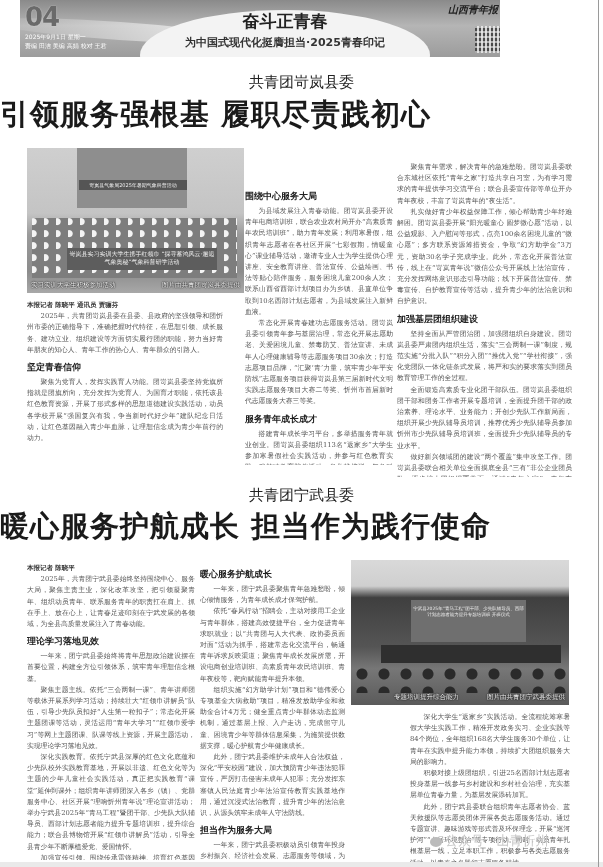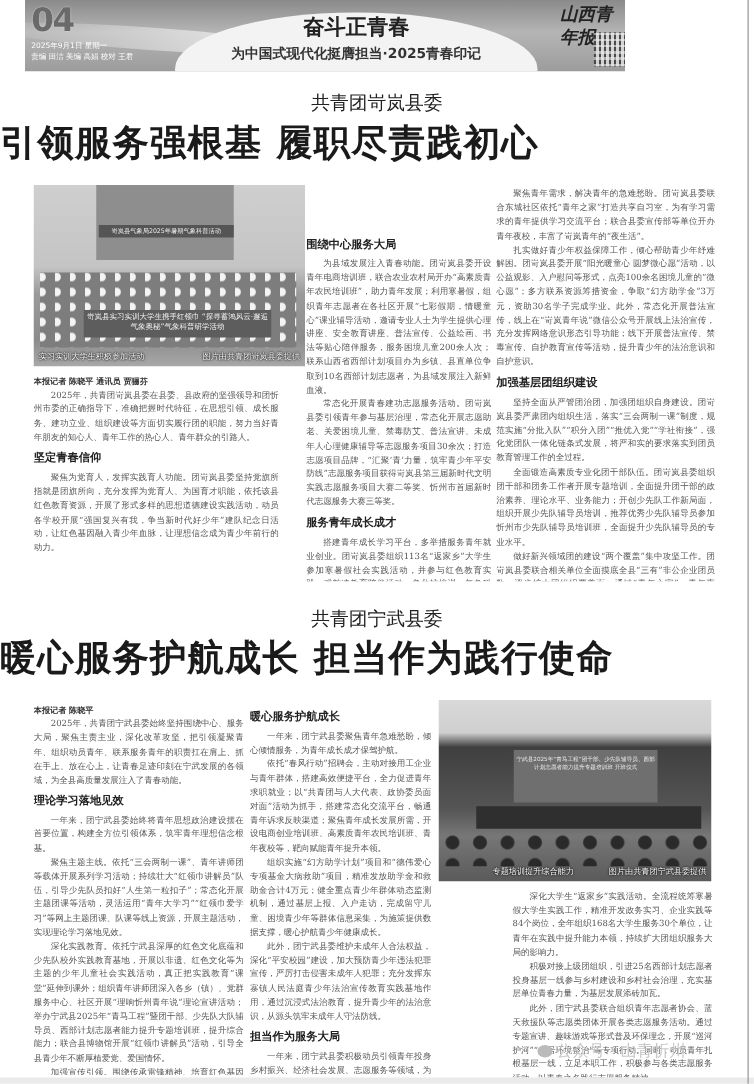--- a/index.html
+++ b/index.html
@@ -8,21 +8,21 @@
   .rightrule{position:absolute;left:598px;top:0;width:1px;height:867px;background:#9a9a9a;}
   
   .banner{position:absolute;left:20px;top:0;width:480px;height:57px;background:linear-gradient(180deg,#8a8a8a 0%,#b5b5b5 45%,#9c9c9c 100%);overflow:hidden;}
   .banner .swoosh{position:absolute;left:-30px;top:22px;width:260px;height:18px;border-radius:50%;background:linear-gradient(90deg,rgba(255,255,255,0),rgba(255,255,255,.8));transform:rotate(4deg);}
   .banner .oval{position:absolute;left:120px;top:10px;width:290px;height:90px;border-radius:50%;background:#f3f3f3;}
   .pagenum{position:absolute;left:5px;top:2px;font-family:"DejaVu Sans",sans-serif;font-weight:bold;font-size:26px;color:#6a6a6a;letter-spacing:-1px;text-shadow:0 0 1px #eee;}
   .dateline{position:absolute;left:5px;top:33px;font-family:"DejaVu Sans",sans-serif;font-size:6px;line-height:8px;color:#fff;}
   .editors{position:absolute;left:5px;top:42px;font-family:"DejaVu Sans",sans-serif;font-size:6px;line-height:8px;color:#fff;white-space:nowrap;}
   .section-title{position:absolute;left:160px;top:10px;width:210px;text-align:center;font-family:"DejaVu Serif",serif;font-weight:bold;font-size:17px;color:#222;}
   .section-sub{position:absolute;left:140px;top:35px;width:250px;text-align:center;font-family:"DejaVu Sans",sans-serif;font-weight:bold;font-size:11px;color:#333;}
-  .logo{position:absolute;left:428px;top:3px;font-family:"DejaVu Serif",serif;font-style:italic;font-weight:bold;font-size:14px;color:#222;}
+  .logo{position:absolute;left:428px;top:3px;font-family:"DejaVu Serif",serif;font-style:italic;font-weight:bold;font-size:10px;color:#222;}
   .qr{position:absolute;left:455px;top:26px;width:26px;height:27px;background:
      repeating-linear-gradient(90deg,#333 0 2px,#ddd 2px 4px),#333;opacity:.8;}
   .qr:after{content:"";position:absolute;inset:0;background:repeating-linear-gradient(0deg,rgba(255,255,255,.6) 0 2px,transparent 2px 5px);}
   
   .kicker{position:absolute;width:603px;text-align:center;font-family:"DejaVu Serif",serif;font-size:15px;color:#222;}
   .headline{position:absolute;width:603px;text-align:left;font-family:"DejaVu Sans",sans-serif;font-weight:bold;font-size:29px;color:#1a1a1a;letter-spacing:1px;}
   
   .photo{position:absolute;background:#b9b9b9;overflow:hidden;}
   .photo1{left:27px;top:148px;width:217px;height:145px;background:linear-gradient(180deg,#cfcfcf 0%,#c4c4c4 45%,#9a9a9a 60%,#8c8c8c 85%,#a8a8a8 100%);}
   .photo1 .bldg{position:absolute;left:50px;top:0;width:110px;height:60px;background:#8e8e8e;}
@@ -80,21 +80,21 @@
   </div>
 
   <div class="col" style="left:245px;top:150px;width:148px;height:315px;">
     <h3 style="margin-top:40px;">围绕中心服务大局</h3>
     <p>为县域发展注入青春动能。团岢岚县委开设青年电商培训班，联合农业农村局开办“高素质青年农民培训班”，助力青年发展；利用寒暑假，组织青年志愿者在各社区开展“七彩假期，情暖童心”课业辅导活动，邀请专业人士为学生提供心理讲座、安全教育讲座、普法宣传、公益绘画、书法等贴心陪伴服务，服务困境儿童200余人次；联系山西省西部计划项目办为乡镇、县直单位争取到10名西部计划志愿者，为县域发展注入新鲜血液。</p>
     <p>常态化开展青春建功志愿服务活动。团岢岚县委引领青年参与基层治理，常态化开展志愿助老、关爱困境儿童、禁毒防艾、普法宣讲、未成年人心理健康辅导等志愿服务项目30余次；打造志愿项目品牌，“汇聚‘青’力量，筑牢青少年平安防线”志愿服务项目获得岢岚县第三届新时代文明实践志愿服务项目大赛二等奖、忻州市首届新时代志愿服务大赛三等奖。</p>
     <h3>服务青年成长成才</h3>
     <p>搭建青年成长学习平台，多举措服务青年就业创业。团岢岚县委组织113名“返家乡”大学生参加寒暑假社会实践活动，并参与红色教育实践、戏韵凌教育陪伴活动、急救护培训、气象科普研学等实践活动；先后对接山西师范大学、太原理工大学、山西铁道职业技术学院的“三下乡”队伍到岢岚实践，为返乡大学生提供就业平台和锻炼机会；常态化开展“直播带岗”“团团帮就业”，联合多部门开展现场招聘会，搭建企业和求职者之间快速、高效的对接平台，助力青年就业。</p>
   </div>
 
-  <div class="col" style="left:397px;top:150px;width:175px;height:315px;">
+  <div class="col" style="left:397px;top:162px;width:175px;height:315px;">
     <p>聚焦青年需求，解决青年的急难愁盼。团岢岚县委联合东城社区依托“青年之家”打造共享自习室，为有学习需求的青年提供学习交流平台；联合县委宣传部等单位开办青年夜校，丰富了岢岚青年的“夜生活”。</p>
     <p>扎实做好青少年权益保障工作，倾心帮助青少年纾难解困。团岢岚县委开展“阳光暖童心 圆梦微心愿”活动，以公益观影、入户慰问等形式，点亮100余名困境儿童的“微心愿”；多方联系资源筹措资金，争取“幻方助学金”3万元，资助30名学子完成学业。此外，常态化开展普法宣传，线上在“岢岚青年说”微信公众号开展线上法治宣传，充分发挥网络意识形态引导功能；线下开展普法宣传、禁毒宣传、自护教育宣传等活动，提升青少年的法治意识和自护意识。</p>
     <h3>加强基层团组织建设</h3>
     <p>坚持全面从严管团治团，加强团组织自身建设。团岢岚县委严肃团内组织生活，落实“三会两制一课”制度，规范实施“分批入队”“积分入团”“推优入党”“学社衔接”，强化党团队一体化链条式发展，将严和实的要求落实到团员教育管理工作的全过程。</p>
     <p>全面锻造高素质专业化团干部队伍。团岢岚县委组织团干部和团务工作者开展专题培训，全面提升团干部的政治素养、理论水平、业务能力；开创少先队工作新局面，组织开展少先队辅导员培训，推荐优秀少先队辅导员参加忻州市少先队辅导员培训班，全面提升少先队辅导员的专业水平。</p>
     <p>做好新兴领域团的建设“两个覆盖”集中攻坚工作。团岢岚县委联合相关单位全面摸底全县“三有”非公企业团员数，逐步扩大团组织覆盖面；通过“青年之家”、青年夜校、“团团帮就业”等品牌活动，凝聚新兴领域青年，为岢岚发展贡献青春力量。</p>
   </div>
 
   <div class="kicker" style="top:486px;">共青团宁武县委</div>
   <div class="headline" style="top:507px;">暖心服务护航成长 担当作为践行使命</div>

